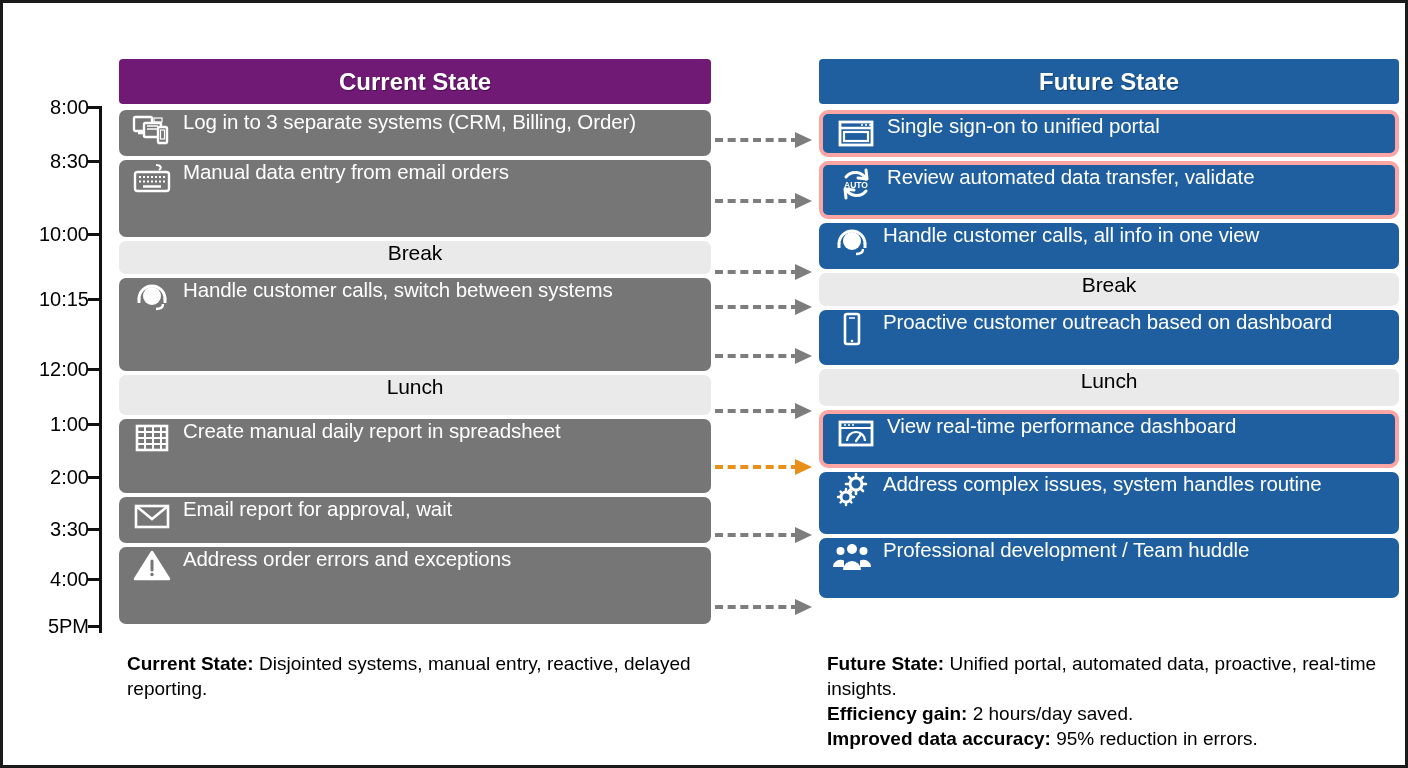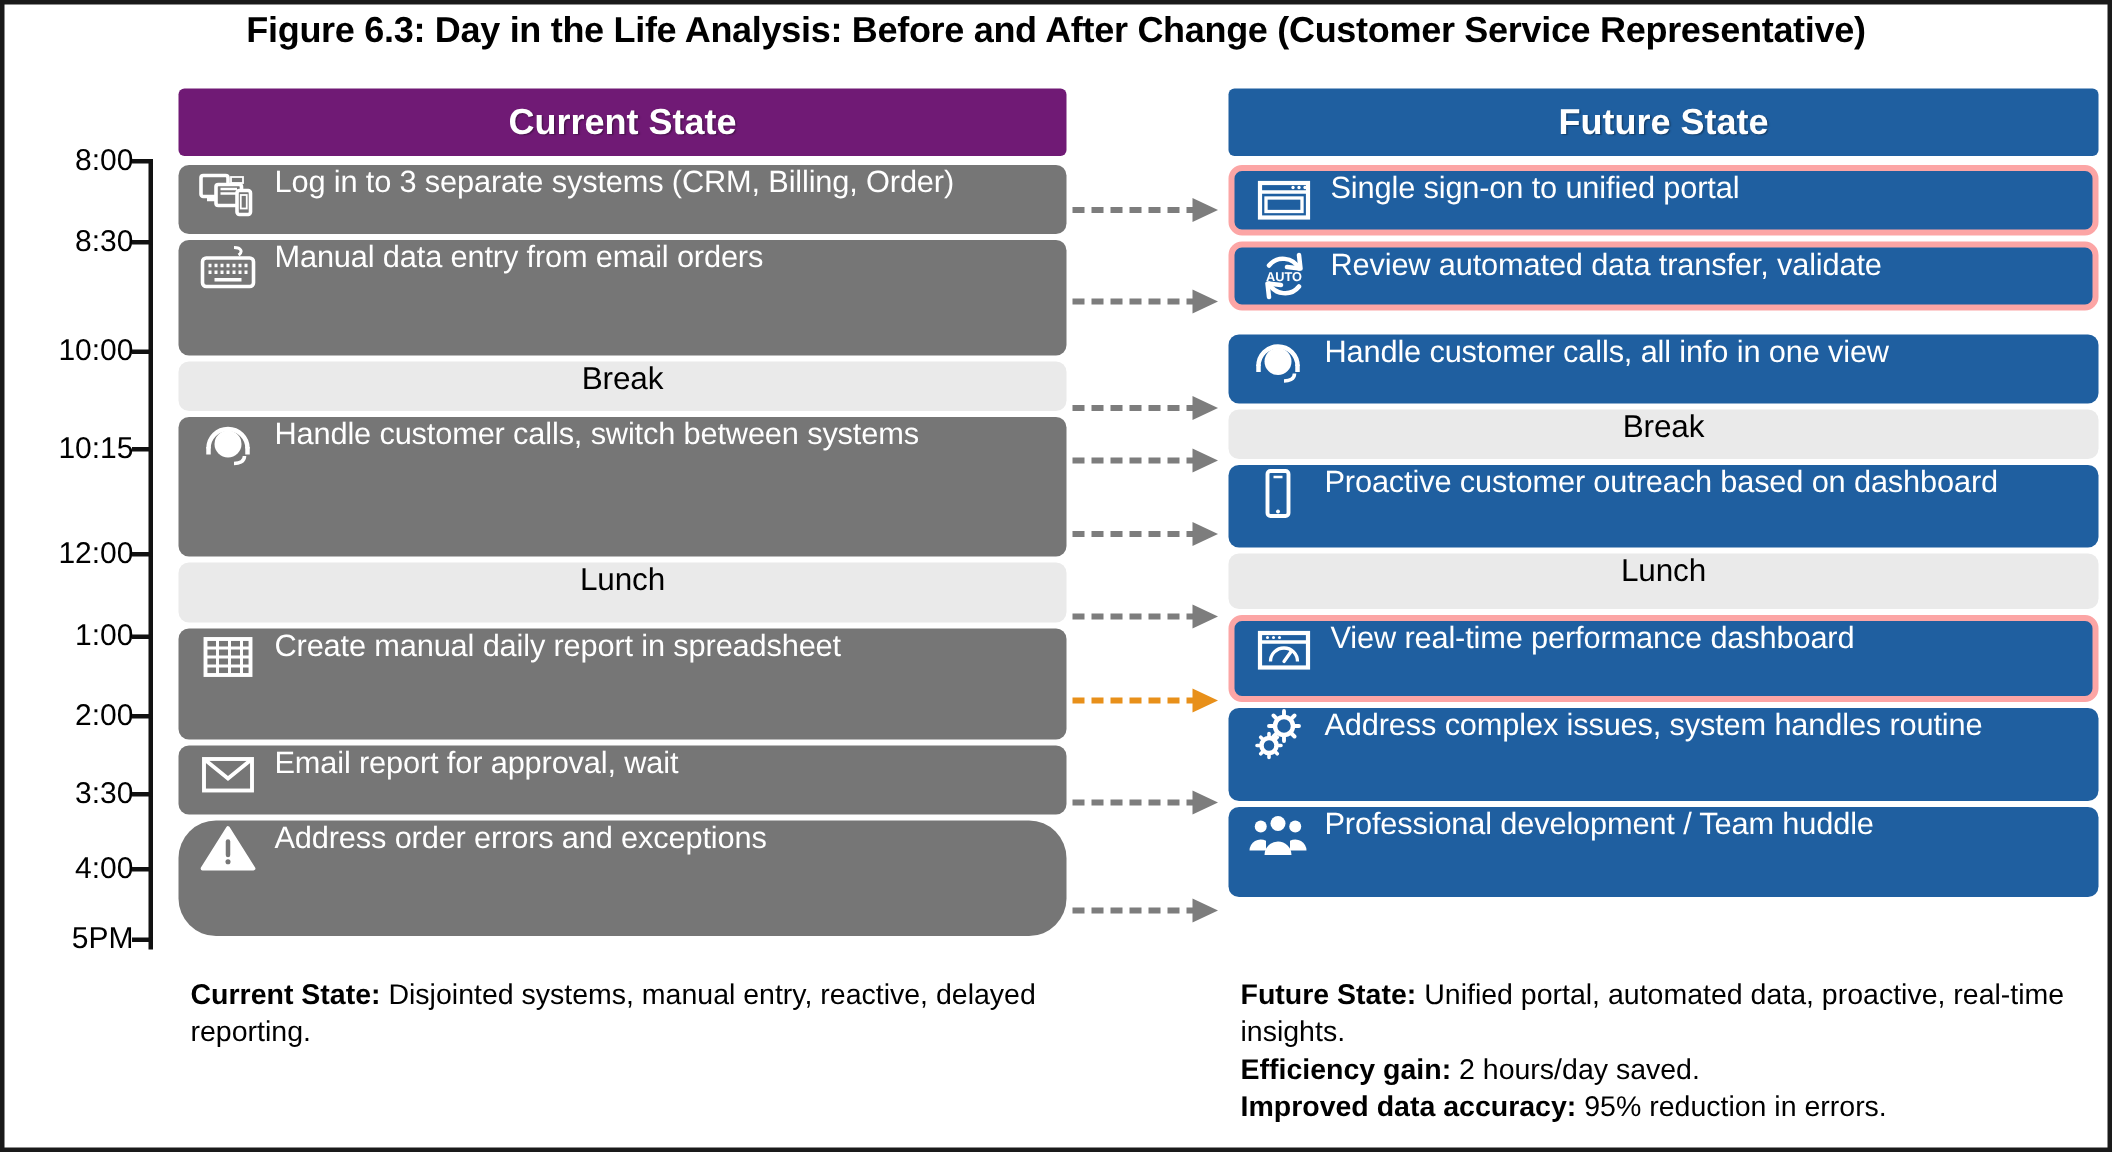--- a/index.html
+++ b/index.html
@@ -152,21 +152,20 @@
   }
   #note-current { left: 124px; top: 648px; width: 600px; }
   #note-future  { left: 824px; top: 648px; width: 580px; }
   .note b { font-weight: bold; }
 </style>
 </head>
 <body>
 
 <div id="frame">
 
-  <div id="title">Figure 6.3: Day in the Life Analysis: Before and After Change (Customer Service Representative)</div>
 
   <div id="timeline">
     <div id="axis-line"></div>
     <div id="ticks">
         <div class="tick-row" style="top: -1px;">
           <span class="tick-label">8:00</span>
           <span class="tick-mark"></span>
         </div>
         <div class="tick-row" style="top: 53px;">
           <span class="tick-label">8:30</span>
@@ -265,21 +264,21 @@
         </div>
         <div class="row task-gray" style="top: 387px; height: 46px;">
           <span class="row-icon">
             <svg width="40" height="40" viewBox="0 0 40 40" fill="none" stroke="#ffffff">
               <rect x="4" y="10" width="32" height="21" stroke-width="2.6"></rect>
               <path d="M4 10 L20 23 L36 10" stroke-width="2.6"></path>
             </svg>
           </span>
           <span class="row-label">Email report for approval, wait</span>
         </div>
-        <div class="row task-gray" style="top: 437px; height: 77px; border-radius: 25px;">
+        <div class="row task-gray" style="top: 437px; height: 77px;">
           <span class="row-icon">
             <svg width="40" height="40" viewBox="0 0 40 40" fill="none" stroke="#ffffff">
               <path d="M20 6 L37 33 H3 Z" fill="#ffffff" stroke="#ffffff" stroke-width="2.5" stroke-linejoin="round"></path>
               <path d="M20 15 v9" stroke="#767676" stroke-width="3" stroke-linecap="round"></path>
               <circle cx="20" cy="28.5" r="1.7" fill="#767676" stroke="none"></circle>
             </svg>
           </span>
           <span class="row-label">Address order errors and exceptions</span>
         </div>
       </div>
@@ -333,21 +332,21 @@
               <rect x="4" y="9" width="32" height="23" stroke-width="2.8"></rect>
               <path d="M4 15 h32" stroke-width="2.4"></path>
               <circle cx="26" cy="12" r="1.1" fill="#ffffff" stroke="none"></circle>
               <circle cx="30" cy="12" r="1.1" fill="#ffffff" stroke="none"></circle>
               <circle cx="34" cy="12" r="1.1" fill="#ffffff" stroke="none"></circle>
               <rect x="8" y="19" width="24" height="9" stroke-width="2.2"></rect>
             </svg>
           </span>
           <span class="row-label">Single sign-on to unified portal</span>
         </div>
-        <div class="row task-blue highlight" style="top: 51px; height: 46px;">
+        <div class="row task-blue highlight" style="top: 51px; height: 58px;">
           <span class="row-icon">
             <svg width="40" height="40" viewBox="0 0 40 40" fill="none" stroke="#ffffff">
               <path d="M10 13 a12 12 0 0 1 20 2" stroke-width="3" stroke-linecap="round"></path>
               <path d="M30 6 l1 9 l-9 -1" stroke-width="3" stroke-linejoin="round" stroke-linecap="round"></path>
               <path d="M30 27 a12 12 0 0 1 -20 -2" stroke-width="3" stroke-linecap="round"></path>
               <path d="M10 34 l-1 -9 l9 1" stroke-width="3" stroke-linejoin="round" stroke-linecap="round"></path>
               <text x="20" y="23.5" font-family="Liberation Sans, sans-serif" font-size="8.5" font-weight="bold" fill="#ffffff" stroke="none" text-anchor="middle">AUTO</text>
             </svg>
           </span>
           <span class="row-label">Review automated data transfer, validate</span>

